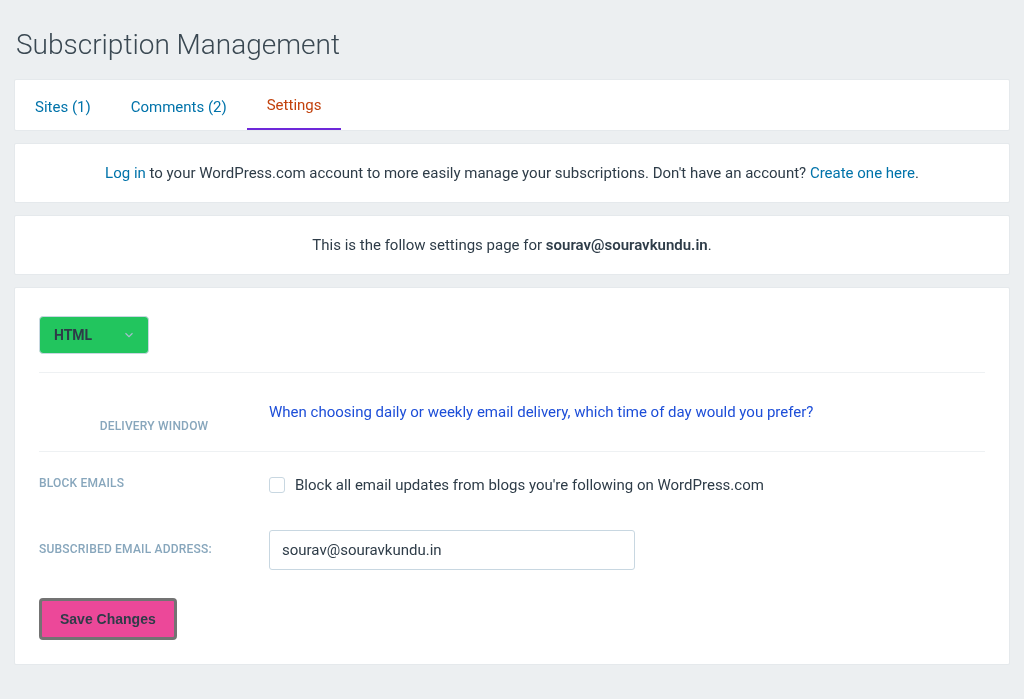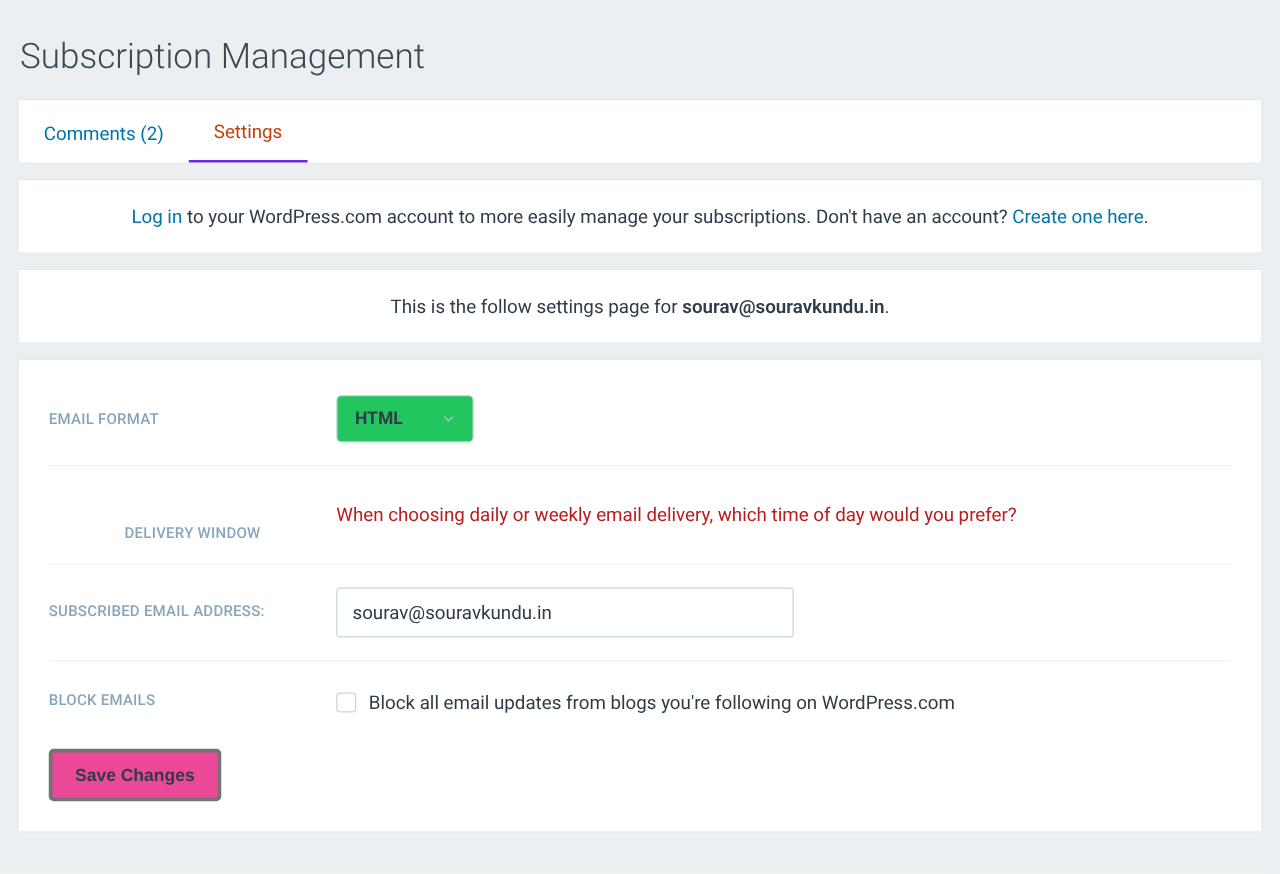--- a/index.html
+++ b/index.html
@@ -84,21 +84,21 @@
     flex-direction: column;
   }
   .control-line {
     display: flex;
     gap: 10px;
     align-items: center;
     flex-wrap: wrap;
   }
   .helper-text {
     margin-top: 12px;
-    color: #b91c1c;
+    color: #1d4ed8;
     font-size: 15px;
   }
   
   .select-box {
     display: inline-flex;
     align-items: center;
     justify-content: space-between;
     border: 1px solid #c8d7e1;
     border-radius: 4px;
     padding: 10px 12px 10px 14px;
@@ -157,38 +157,38 @@
     cursor: pointer;
   }
 </style>
 </head>
 <body>
 
 <h1 class="page-title">Subscription Management</h1>
 
 <div class="panel">
   <div class="tabs">
+    <div class="tab">Sites (1)</div>
     <div class="tab">Comments (2)</div>
     <div class="tab active">Settings</div>
   </div>
 </div>
 
 <div class="panel info-panel">
   <a href="#">Log in</a><span> to your WordPress.com account to more easily manage your subscriptions. Don't have an account? </span><a href="#">Create one here</a><span>.</span>
 </div>
 
 <div class="panel info-panel">
   <span>This is the follow settings page for </span><span class="bold">sourav@souravkundu.in</span><span>.</span>
 </div>
 
 <div class="panel settings-panel">
 
   
   <div class="setting-row">
-    <div class="setting-label">EMAIL FORMAT</div>
     <div class="setting-control">
       <div class="control-line">
         <div class="select-box">
           <span>HTML</span>
           <span class="chev">
             <svg viewBox="0 0 24 24" width="14" height="14">
                 <path d="M6 9l6 6 6-6" fill="none" stroke="#a8bece" stroke-width="2"></path>
               </svg>
           </span>
         </div>
@@ -198,35 +198,35 @@
 
   
   <div class="setting-row">
     <div class="setting-label mid">DELIVERY WINDOW</div>
     <div class="setting-control">
       <div class="helper-text">When choosing daily or weekly email delivery, which time of day would you prefer?</div>
     </div>
   </div>
 
   
-  <div class="setting-row">
-    <div class="setting-label">SUBSCRIBED EMAIL ADDRESS:</div>
-    <div class="setting-control">
-      <div class="control-line">
-        <input class="text-input" type="text" value="sourav@souravkundu.in" style="">
-      </div>
-    </div>
-  </div>
-
-  
   <div class="setting-row" style="border-bottom:none;">
     <div class="setting-label" style="padding-top:6px;">BLOCK EMAILS</div>
     <div class="setting-control">
       <div class="check-row">
         <span class="check"></span>
         <span>Block all email updates from blogs you're following on WordPress.com</span>
       </div>
     </div>
   </div>
 
+  
+  <div class="setting-row">
+    <div class="setting-label">SUBSCRIBED EMAIL ADDRESS:</div>
+    <div class="setting-control">
+      <div class="control-line">
+        <input class="text-input" type="text" value="sourav@souravkundu.in" style="">
+      </div>
+    </div>
+  </div>
+
   <button class="save-btn">Save Changes</button>
 
 </div>
 
 </body></html>

